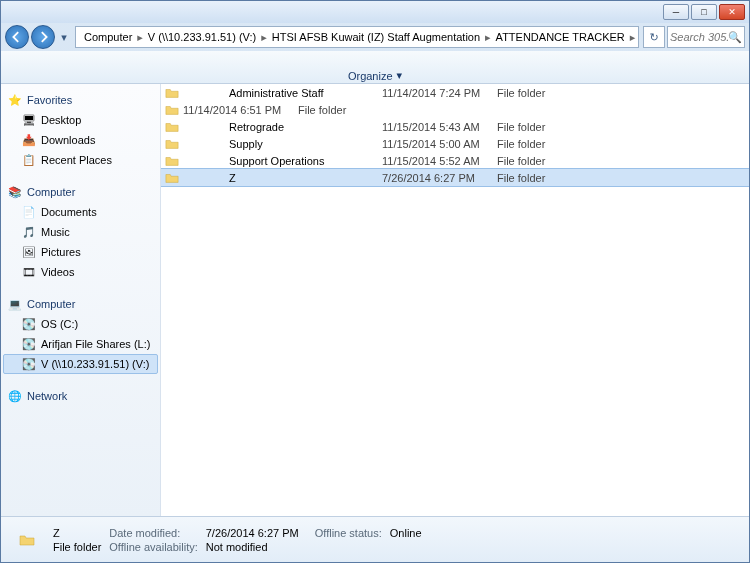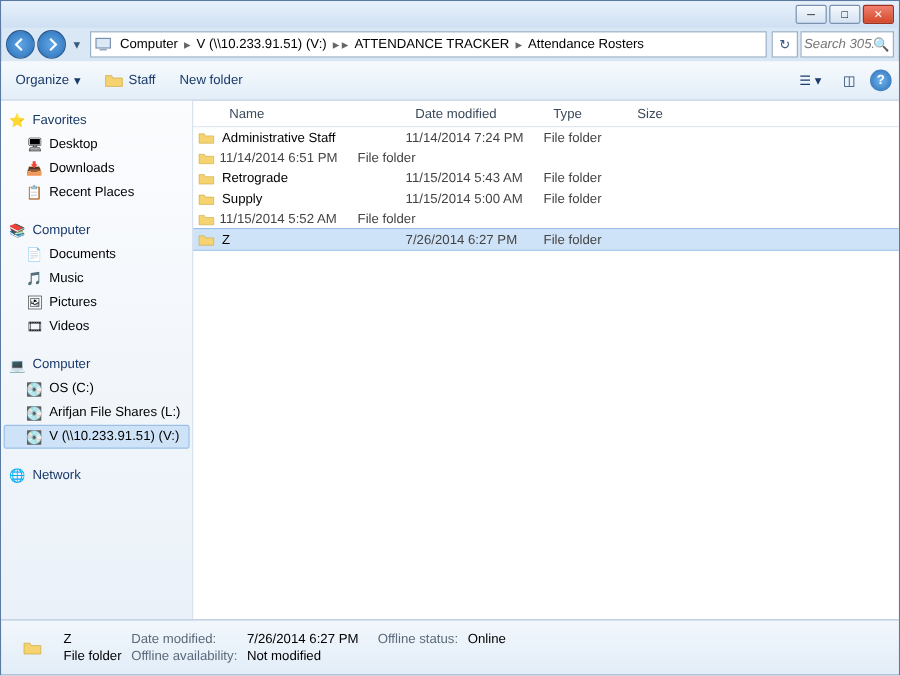--- a/index.html
+++ b/index.html
@@ -16,21 +16,21 @@
 .crumb-ico { width: 16px; height: 16px; margin: 0 2px; display: flex; align-items: center; justify-content: center; }
 .crumb { padding: 0 4px; color: #000; cursor: pointer; white-space: nowrap; }
 .crumb-sep { color: #666; padding: 0 1px; }
 .refresh { width: 22px; height: 22px; border: 1px solid #9ab0c8; background: #fff; display: flex; align-items: center; justify-content: center; cursor: pointer; color: #3a5a80; }
 .searchbox { width: 78px; height: 22px; background: #fff; border: 1px solid #9ab0c8; display: flex; align-items: center; padding: 0 2px; }
 .searchbox input { border: none; outline: none; width: 58px; font-style: italic; color: #888; font-size: 11px; }
 .searchbox .sicon { width: 14px; color: #3a6aa8; }
 .menubar { height: 20px; background: linear-gradient(#f2f7fc,#e2edf8); border-top: 1px solid #fff; border-bottom: 1px solid #c0d0e2; display: flex; align-items: center; padding: 0 6px; gap: 12px; }
 .menubar span { cursor: pointer; }
 .menubar span u { text-decoration: underline; }
-.toolbar { height: 30px; background: linear-gradient(#f6fafd,#e3eef8); border-bottom: 1px solid #c0d0e2; display: flex; align-items: center; padding: 16px 6px; gap: 8px; }
+.toolbar { height: 30px; background: linear-gradient(#f6fafd,#e3eef8); border-bottom: 1px solid #c0d0e2; display: flex; align-items: center; padding: 16px 6px; gap: 8px; flex-direction: column; }
 .toolbtn { display: flex; align-items: center; gap: 4px; padding: 2px 6px; cursor: pointer; border-radius: 2px; color: #1a3a6a; }
 .toolbar-right { margin-left: auto; display: flex; align-items: center; gap: 6px; }
 .help { width: 18px; height: 18px; border-radius: 50%; background: radial-gradient(#6fb5f0,#2a6ab0); color: #fff; display: flex; align-items: center; justify-content: center; font-weight: bold; cursor: pointer; }
 .body { flex: 1; display: flex; background: #fff; min-height: 0; }
 .navpane { width: 160px; background: linear-gradient(#fbfcfe,#eaf1f8); border-right: 1px solid #d8e2ee; padding: 6px 2px; overflow: auto; }
 .navgroup-h { display: flex; align-items: center; gap: 4px; padding: 2px 4px; color: #1a3a6a; cursor: pointer; }
 .navitem { display: flex; align-items: center; gap: 4px; padding: 2px 4px 2px 18px; cursor: pointer; }
 .navitem.sel { background: #cfe3f8; border: 1px solid #9ac0e8; border-radius: 2px; padding: 1px 3px 1px 17px; }
 .navgap { height: 12px; }
 .ico { width: 16px; height: 16px; display: inline-flex; align-items: center; justify-content: center; }
@@ -38,21 +38,21 @@
 .content { flex: 1; display: flex; flex-direction: column; }
 .colheads { height: 22px; display: flex; align-items: center; border-bottom: 1px solid #e2e8f0; color: #3a4a5a; }
 .colheads div { padding-left: 8px; cursor: pointer; }
 .cname { width: 155px; margin-left: 22px; }
 .cdate { width: 115px; }
 .ctype { width: 70px; }
 .csize { width: 60px; }
 .rows { flex: 1; overflow: auto; }
 .row { height: 17px; display: flex; align-items: center; cursor: pointer; }
 .row .ric { width: 22px; display: flex; justify-content: center; }
-.row .rname { width: 155px; padding-left: 2px; }
+.row .rname { width: 155px; padding-left: 2px; margin-left: 44px; }
 .row .rdate { width: 115px; color: #444; }
 .row .rtype { width: 70px; color: #444; }
 .row .rsize { width: 60px; text-align: right; color: #444; }
 .row.sel { background: #cfe3f8; outline: 1px solid #9ac0e8; }
 .details { height: 46px; background: linear-gradient(#f2f7fc,#e2edf8); border-top: 1px solid #c0d0e2; display: flex; align-items: center; padding: 4px 10px; gap: 10px; }
 .details .big { width: 32px; height: 32px; }
 .details .dgrid { display: grid; grid-template-columns: auto auto auto auto auto auto; column-gap: 8px; row-gap: 2px; align-items: center; }
 .details .lbl { color: #5a6a7a; }
 .details .val { color: #000; }
 .details .fname { font-weight: normal; color: #000; }
@@ -85,20 +85,21 @@
       <span class="crumb-ico">
           <svg viewBox="0 0 16 16">
             <rect x="2" y="3" width="12" height="8" fill="#dce8f4" stroke="#7a92b0"></rect>
             <rect x="5" y="12" width="6" height="1" fill="#7a92b0"></rect>
           </svg>
         </span>
       <span class="crumb">Computer</span>
       <span class="crumb-sep">▸</span>
       <span class="crumb">V (\\10.233.91.51) (V:)</span>
       <span class="crumb-sep">▸</span>
+      <span class="crumb">HTSI AFSB Kuwait (IZ) Staff Augmentation</span>
       <span class="crumb-sep">▸</span>
       <span class="crumb">ATTENDANCE TRACKER</span>
       <span class="crumb-sep">▸</span>
       <span class="crumb">Attendance Rosters</span>
 
       <span style="flex:1"></span>
 
     </div>
     <div class="refresh">↻</div>
     <div class="searchbox">
@@ -185,26 +186,20 @@
           <span>V (\\10.233.91.51) (V:)</span>
         </div>
       <div class="navgap"></div>
       <div class="navgroup-h">
           <span class="ico">🌐</span>
           <span>Network</span>
         </div>
     </div>
 
     <div class="content">
-      <div class="colheads">
-        <div class="cname">Name</div>
-        <div class="cdate">Date modified</div>
-        <div class="ctype">Type</div>
-        <div class="csize">Size</div>
-      </div>
       <div class="rows" id="rows">
           <div class="row">
             <span class="ric">
               <svg viewBox="0 0 16 16" width="14" height="14">
                 <path class="folder-svg" d="M1 4h5l1 2h8v7H1z"></path>
               </svg>
             </span>
             <span class="rname">Administrative Staff</span>
             <span class="rdate">11/14/2014 7:24 PM</span>
             <span class="rtype">File folder</span>
@@ -241,20 +236,21 @@
             <span class="rdate">11/15/2014 5:00 AM</span>
             <span class="rtype">File folder</span>
             <span class="rsize"></span>
           </div>
           <div class="row">
             <span class="ric">
               <svg viewBox="0 0 16 16" width="14" height="14">
                 <path class="folder-svg" d="M1 4h5l1 2h8v7H1z"></path>
               </svg>
             </span>
+            <span class="rname">Support Operations</span>
             <span class="rdate">11/15/2014 5:52 AM</span>
             <span class="rtype">File folder</span>
             <span class="rsize"></span>
           </div>
           <div class="row sel">
             <span class="ric">
               <svg viewBox="0 0 16 16" width="14" height="14">
                 <path class="folder-svg" d="M1 4h5l1 2h8v7H1z"></path>
               </svg>
             </span>

